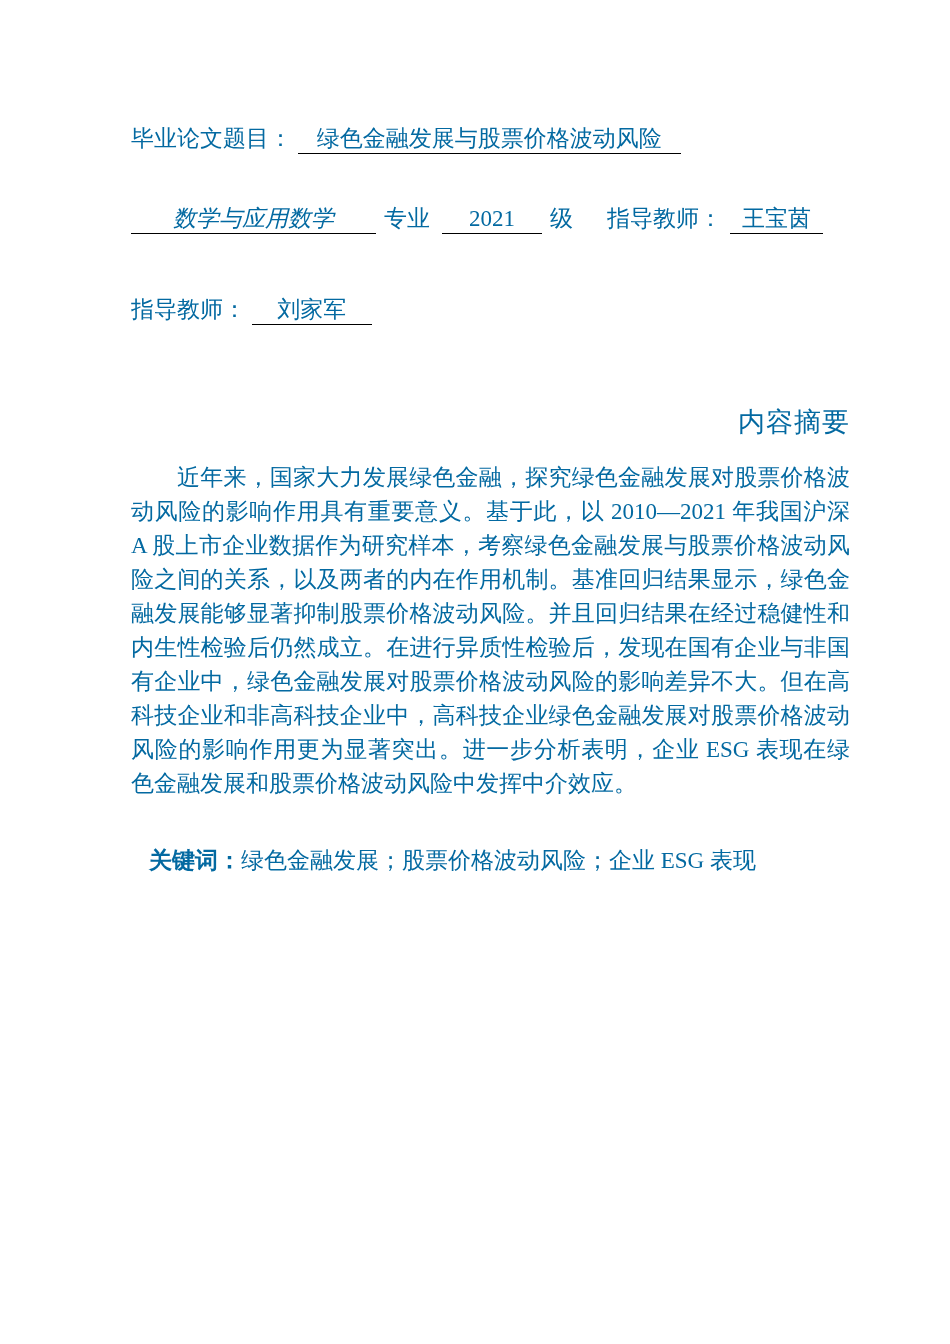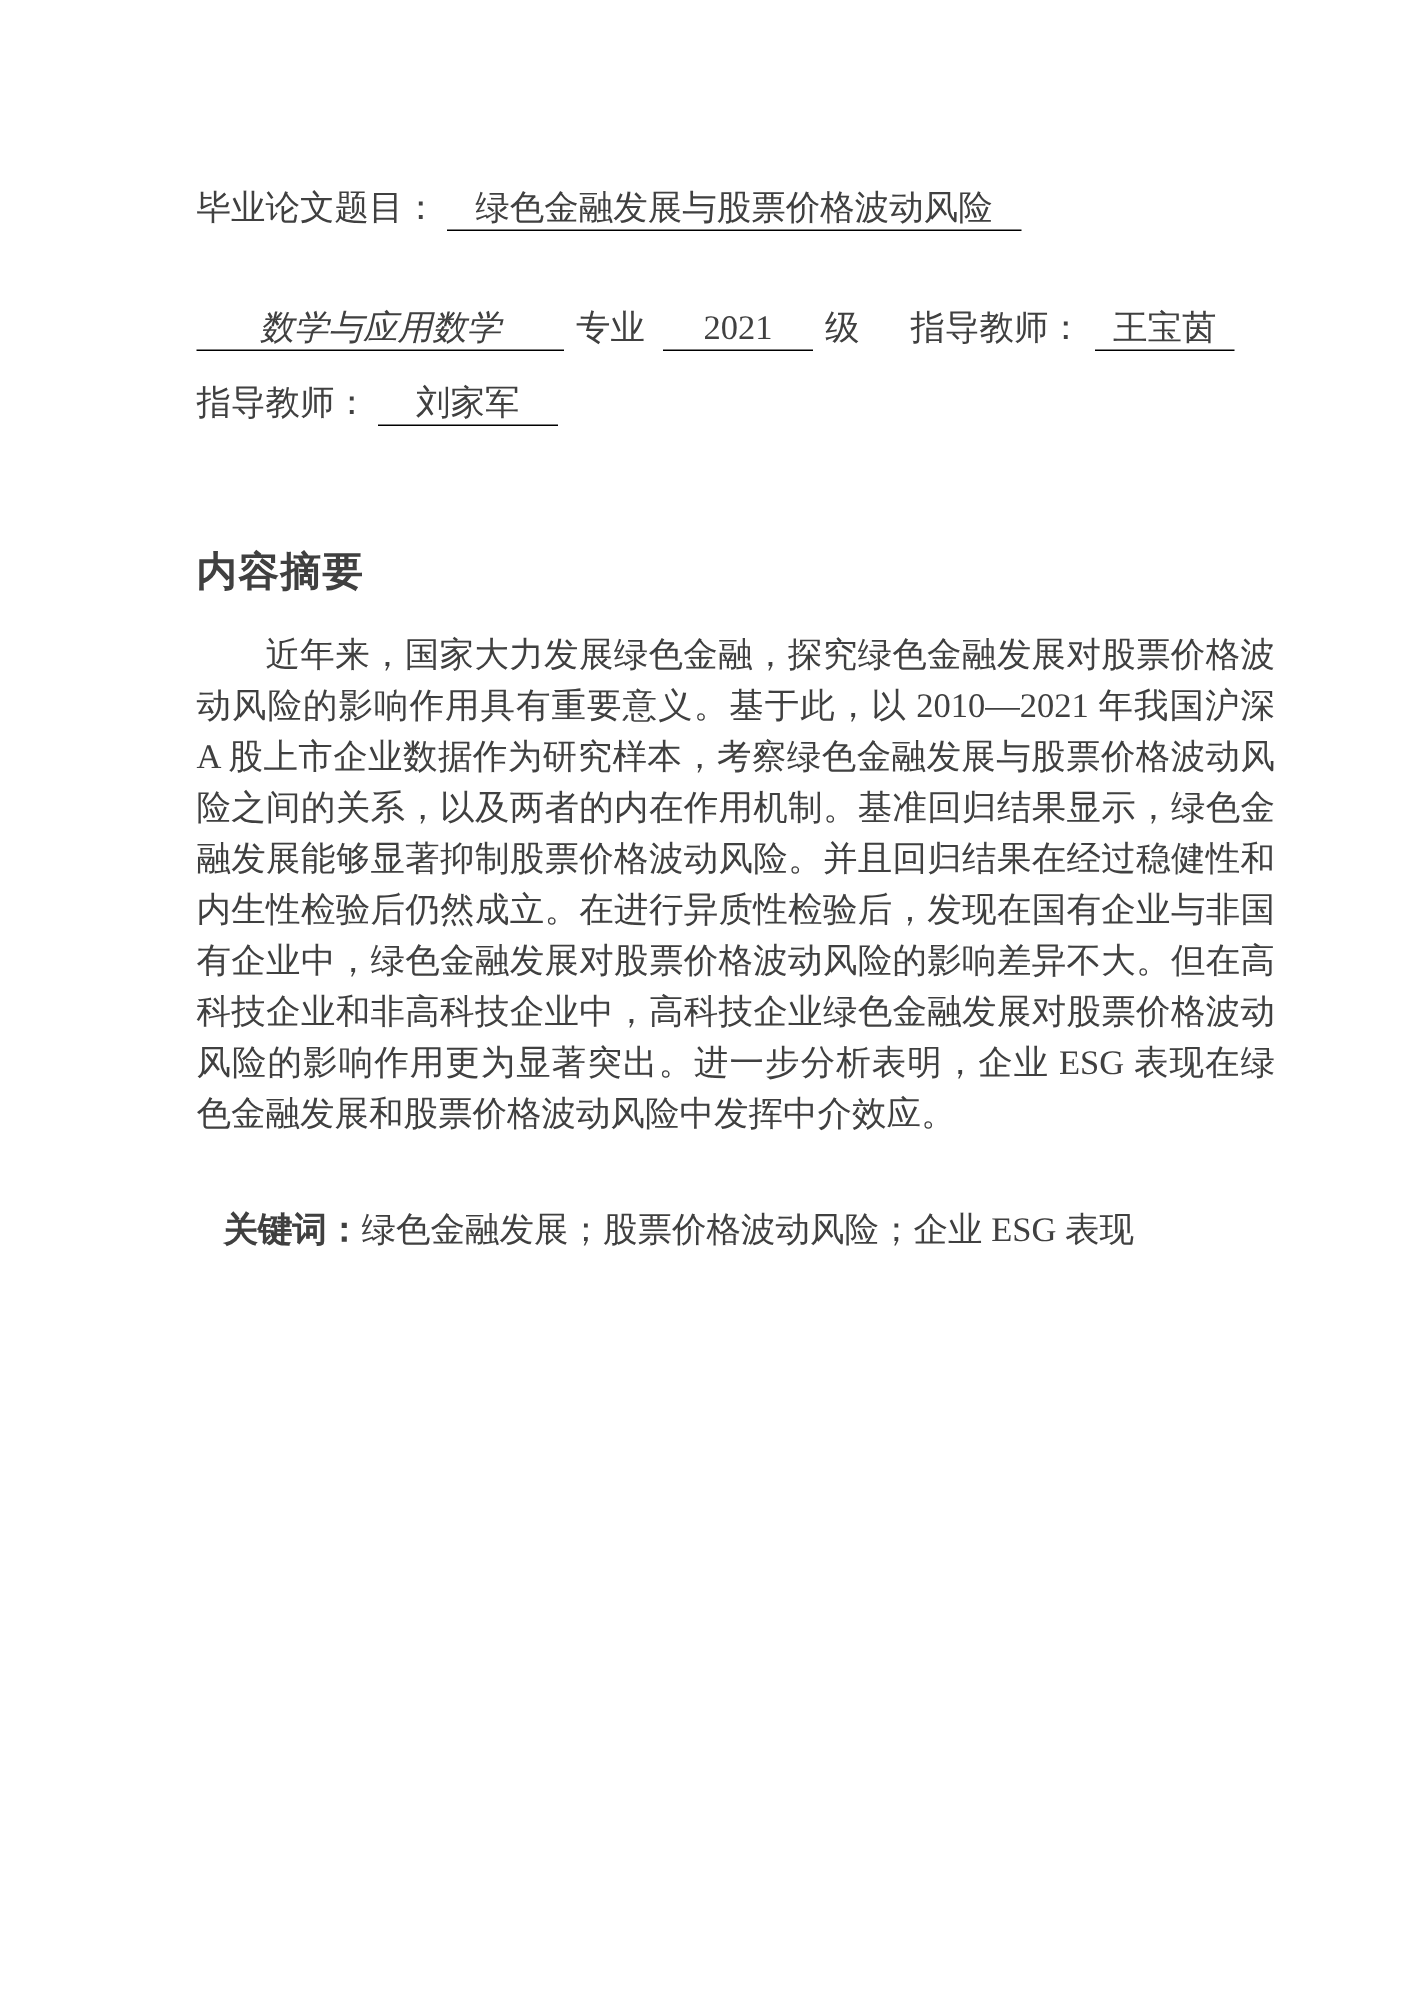--- a/index.html
+++ b/index.html
@@ -1,57 +1,57 @@
 <!DOCTYPE html>
 <html><head>
 <meta charset="utf-8">
 <style>
   html,body{margin:0;padding:0;background:#fff;}
   .page{
     position:relative;
     width:950px;
     height:1344px;
     background:#ffffff;
-    color:#404040;
+    color:#0369a1;
     font-family:"Liberation Serif","DejaVu Serif",serif;
     font-size:23px;
     overflow:hidden;
   }
   .content{
     position:absolute;
     left:131px;
     top:0;
     width:719px;
   }
   .form-line{
     white-space:nowrap;
     line-height:31px;
   }
   .line1{margin-top:123px;}
   .line2{margin-top:49px;}
-  .line3{margin-top:19px;}
+  .line3{margin-top:60px;}
   .ul{
     display:inline-block;
     border-bottom:1px solid #000;
     text-align:center;
     line-height:29px;
   }
   .w-title{min-width:383px;}
   .w-major{min-width:245px;font-style:italic;}
   .w-year{min-width:100px;}
   .w-name{min-width:93px;}
   .w-advisor{min-width:120px;}
   .sp-small{display:inline-block;width:8px;}
   .sp-mid{display:inline-block;width:12px;}
   .sp-big{display:inline-block;width:34px;}
   .abstract-heading{
     margin:80px 0 0 0;
-    text-align:left;
+    text-align:right;
     font-family:"Liberation Sans","DejaVu Sans",sans-serif;
-    font-weight:bold;
+    font-weight:normal;
     font-size:27px;
     line-height:35px;
     letter-spacing:1px;
   }
   .abstract-body{
     margin:21px 0 0 0;
     text-align:justify;
     text-indent:46px;
     line-height:34px;
     font-size:23px;

